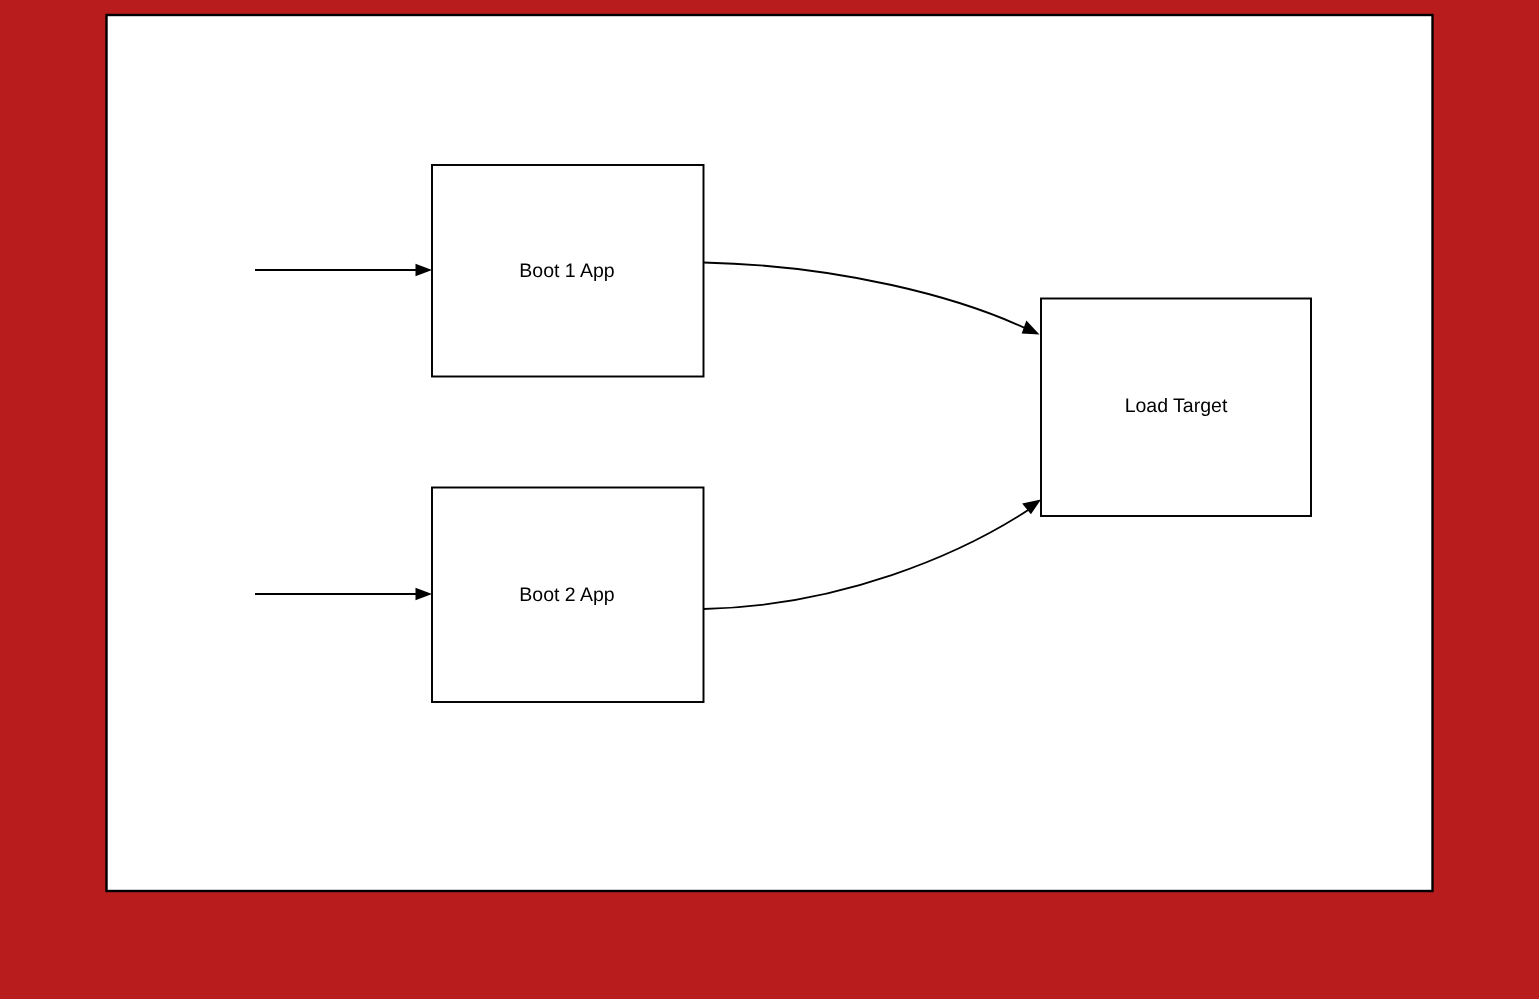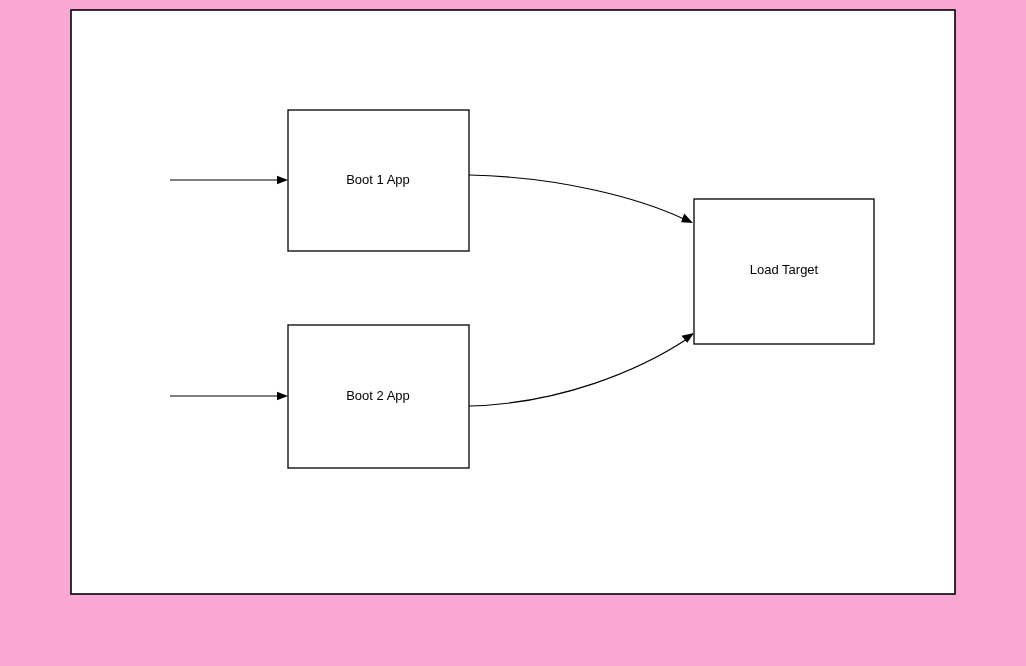--- a/index.html
+++ b/index.html
@@ -7,21 +7,21 @@
     padding: 0;
     background: #ffffff;
   }
   body {
     font-family: "Liberation Sans", sans-serif;
   }
   #canvas {
     position: relative;
     width: 1026px;
     height: 666px;
-    background: #f9a8d4;
+    background: #b91c1c;
     overflow: hidden;
   }
   #diagram-svg {
     position: absolute;
     left: 0;
     top: 0;
     width: 1026px;
     height: 666px;
   }
   .frame-rect {

